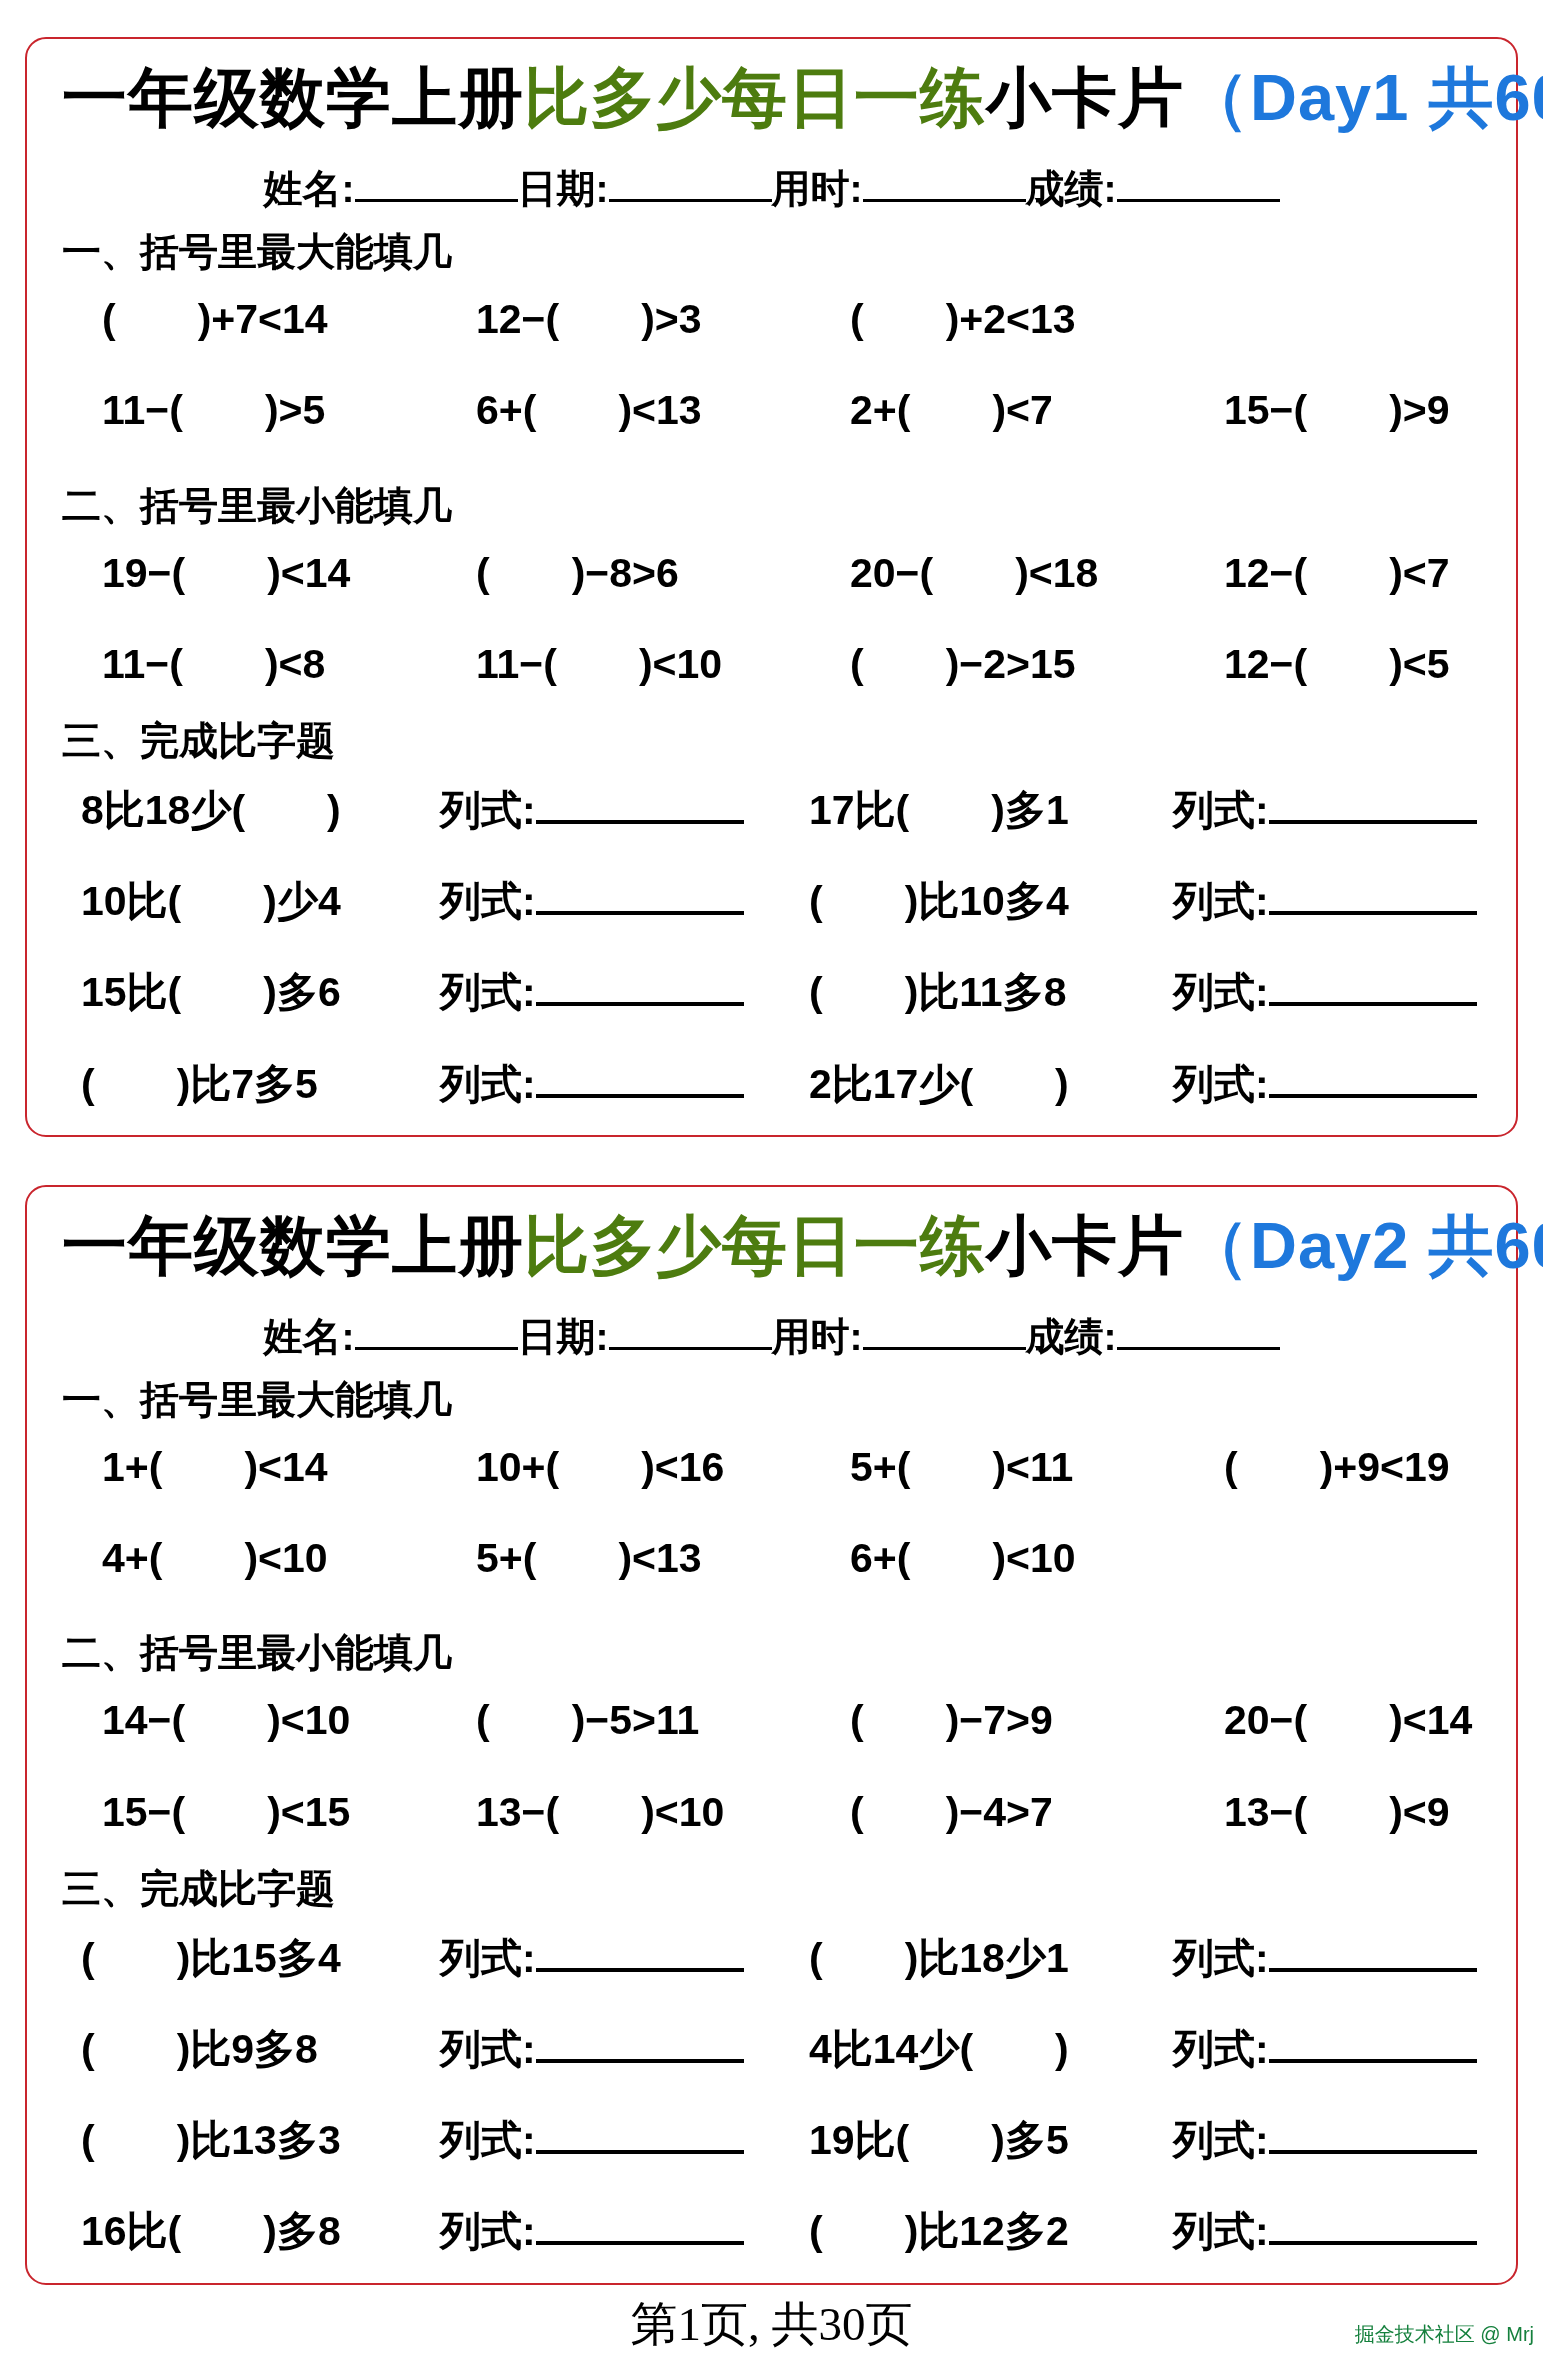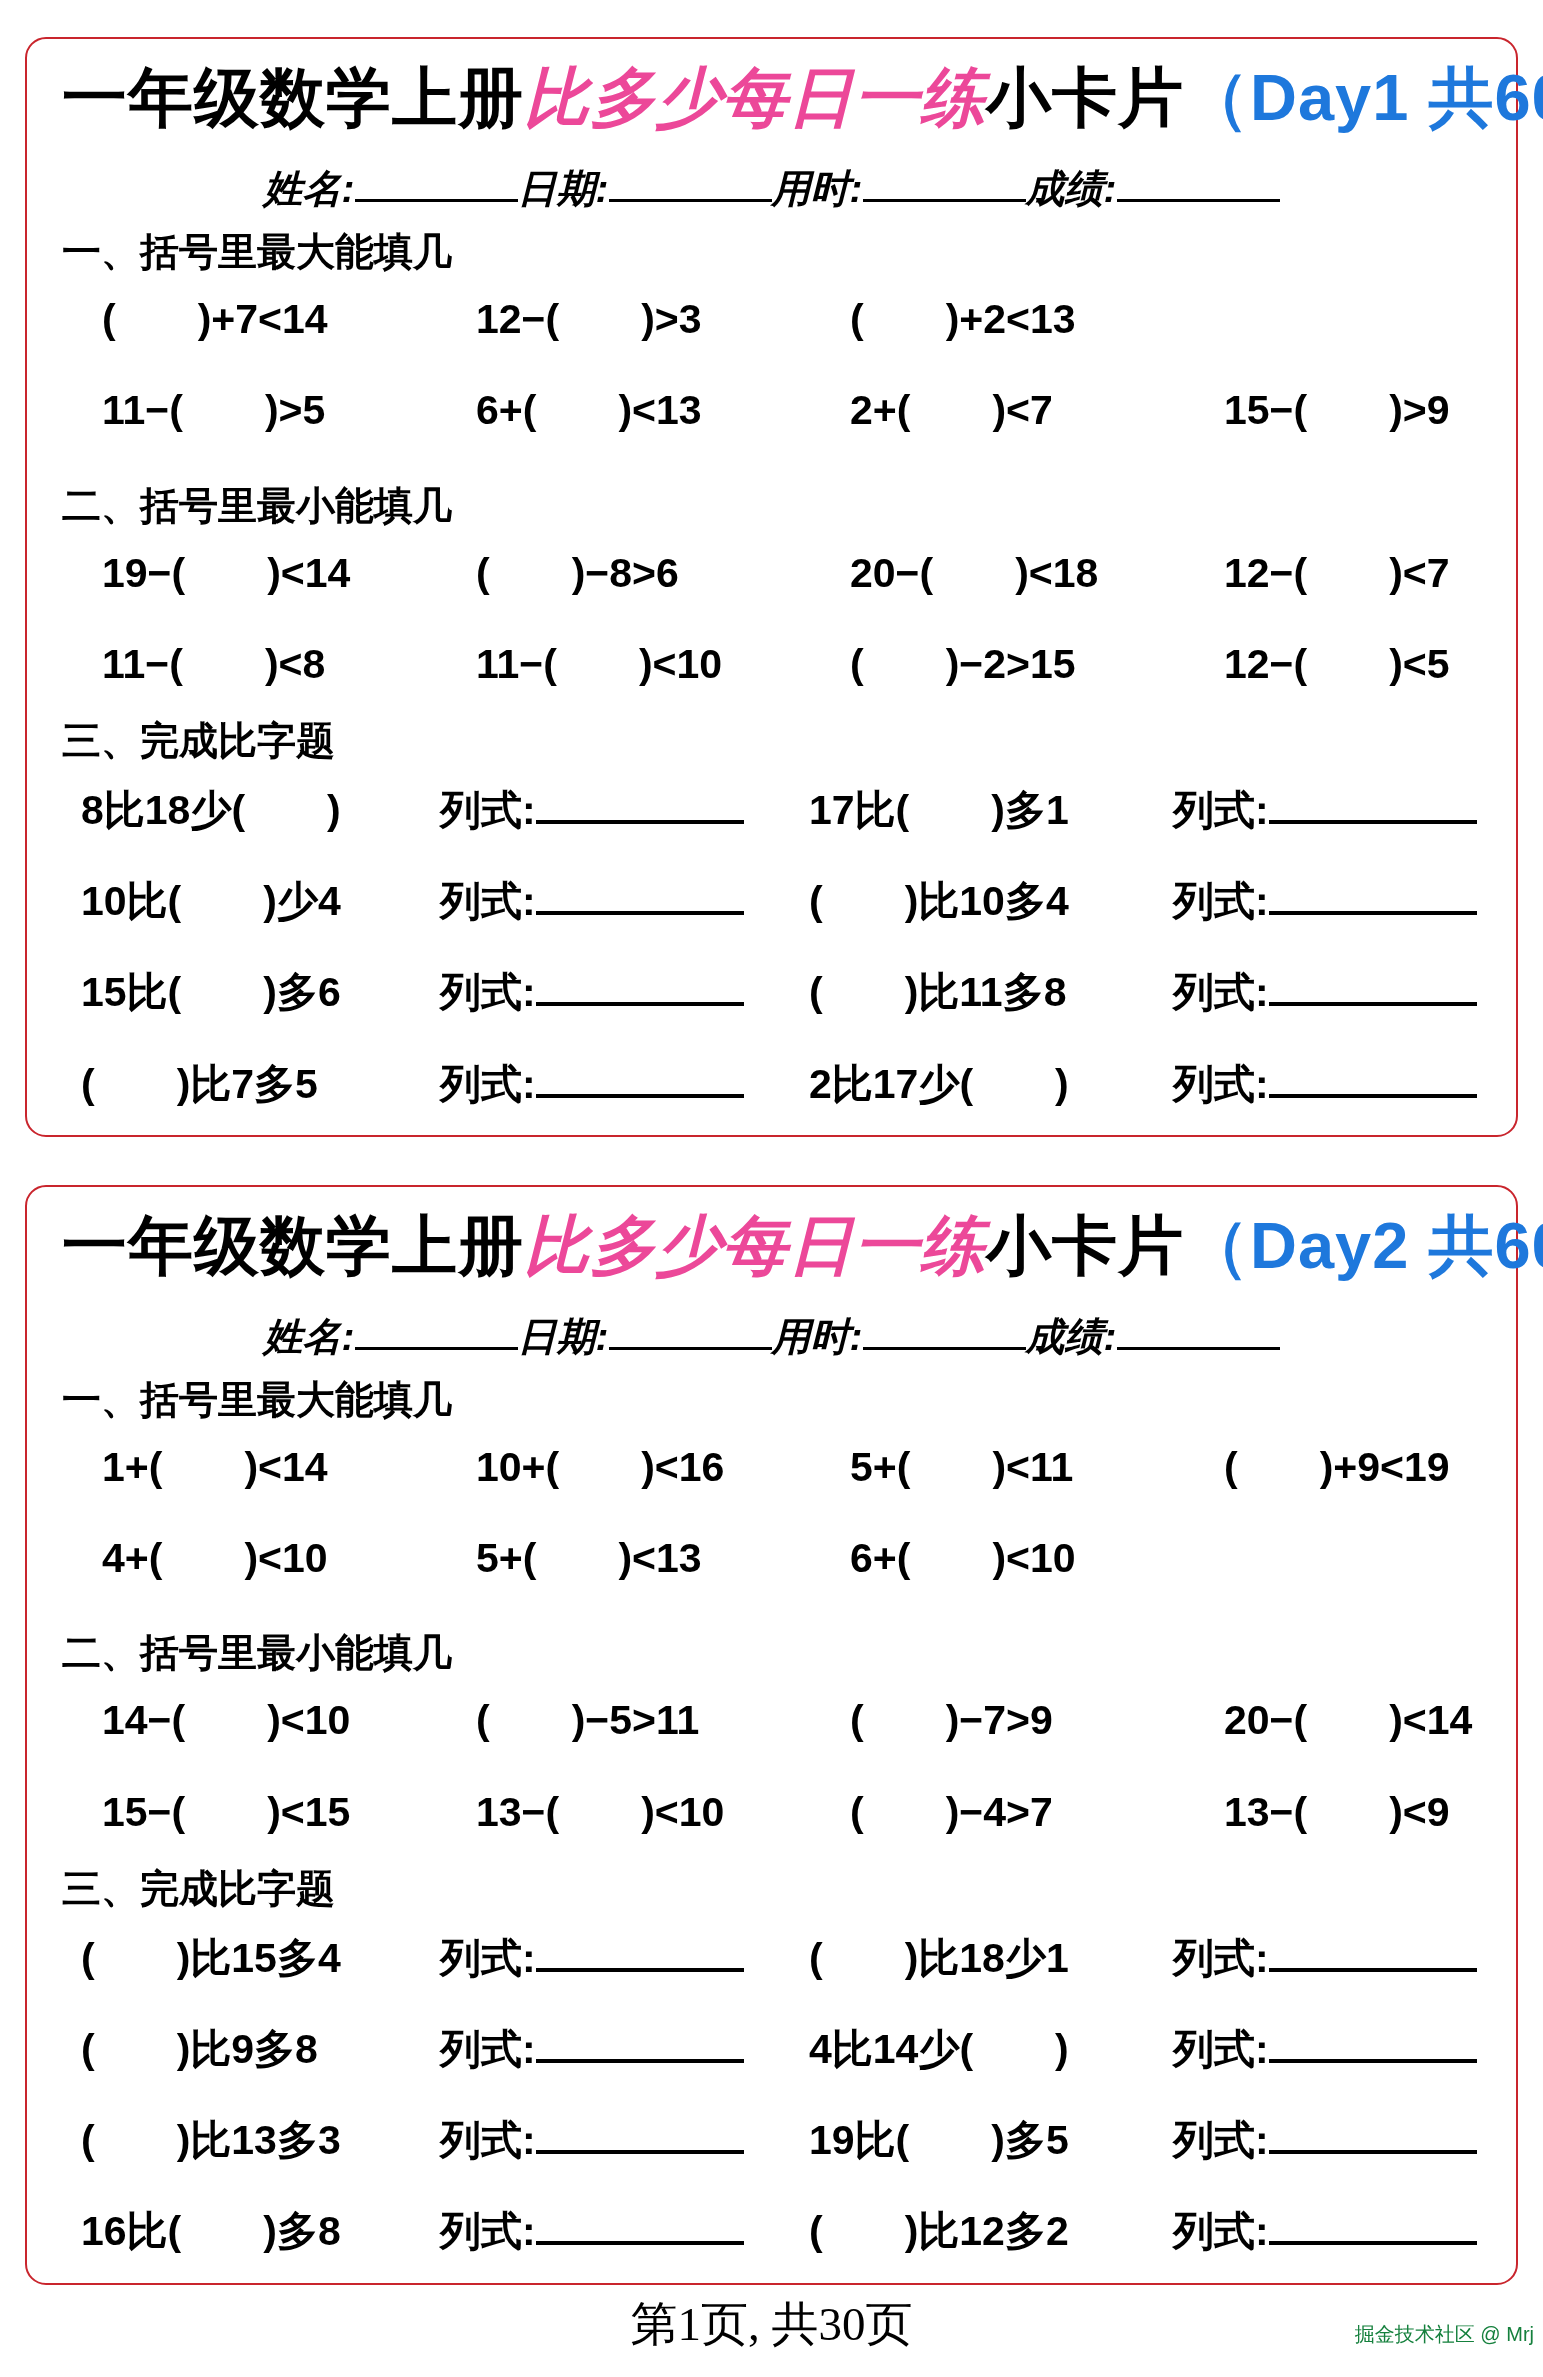--- a/index.html
+++ b/index.html
@@ -25,32 +25,31 @@
 
   .title{
     margin:0;
     text-align:center;
     font-size:65px;
     line-height:1.25;
     font-weight:700;
     letter-spacing:1px;
     white-space:nowrap;
   }
-  .t-red{color:#ec4899;font-style:italic;}
+  .t-red{color:#4d7c0f;}
   .t-blue{color:#1e78dc;}
 
   .info-row{
     margin-top:27px;
     display:flex;
     justify-content:center;
     font-size:39px;
     font-weight:700;
     line-height:1.25;
     white-space:nowrap;
-    font-style:italic;
   }
   .under{
     display:inline-block;
     height:0.8em;
     border-bottom:3.5px solid #000;
   }
   .info-under{width:163px;}
 
   .sec-heading{
     margin:0;

